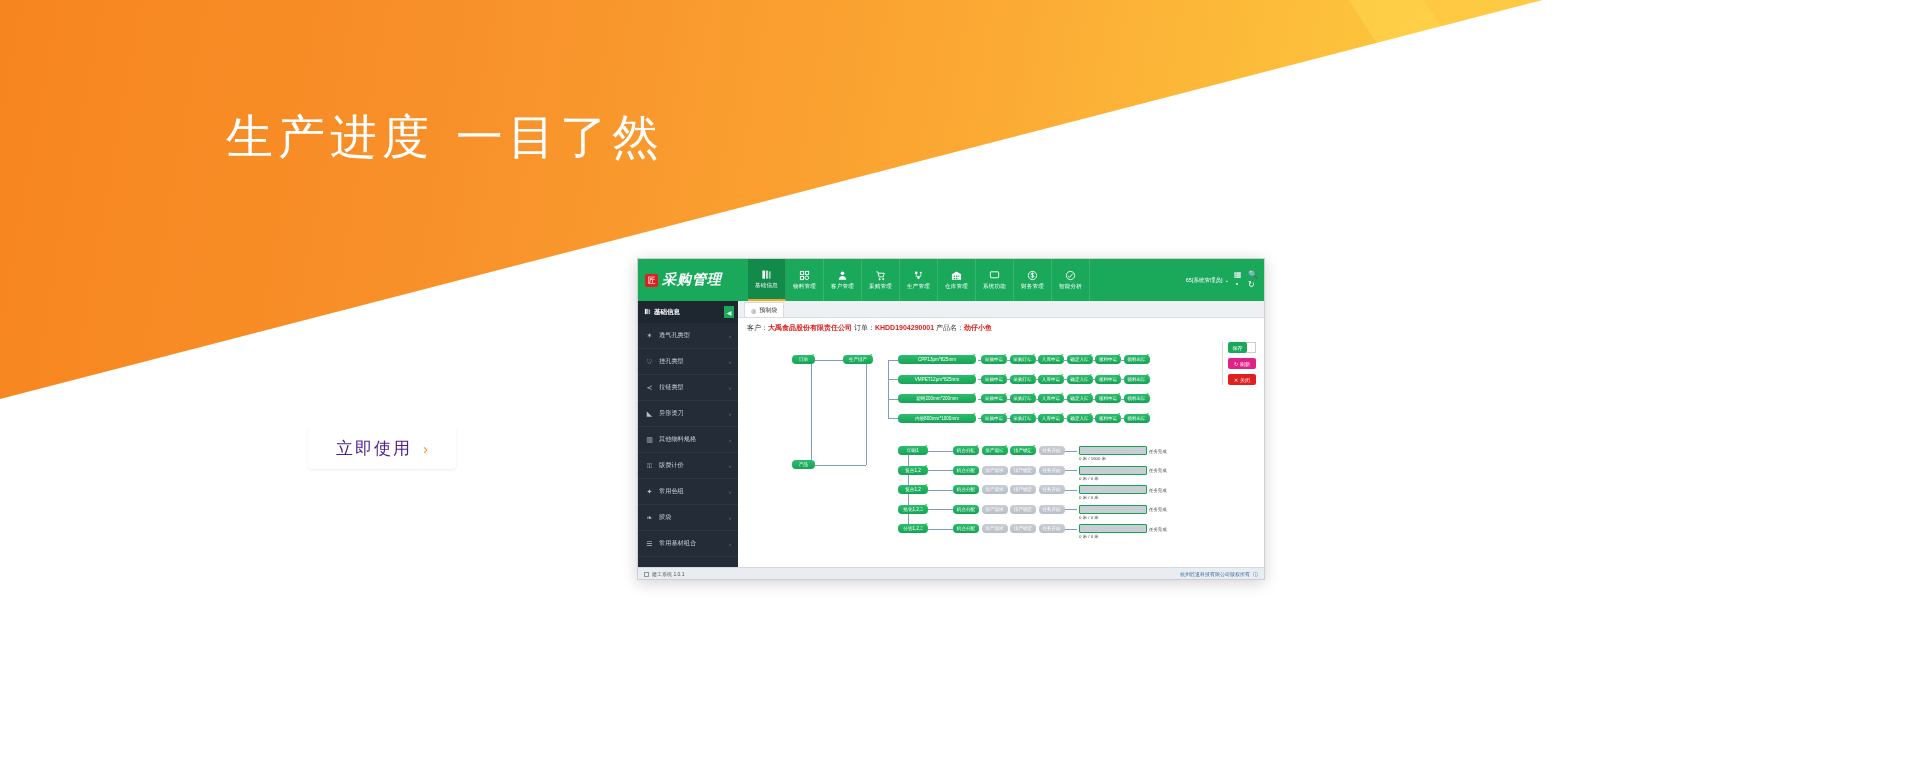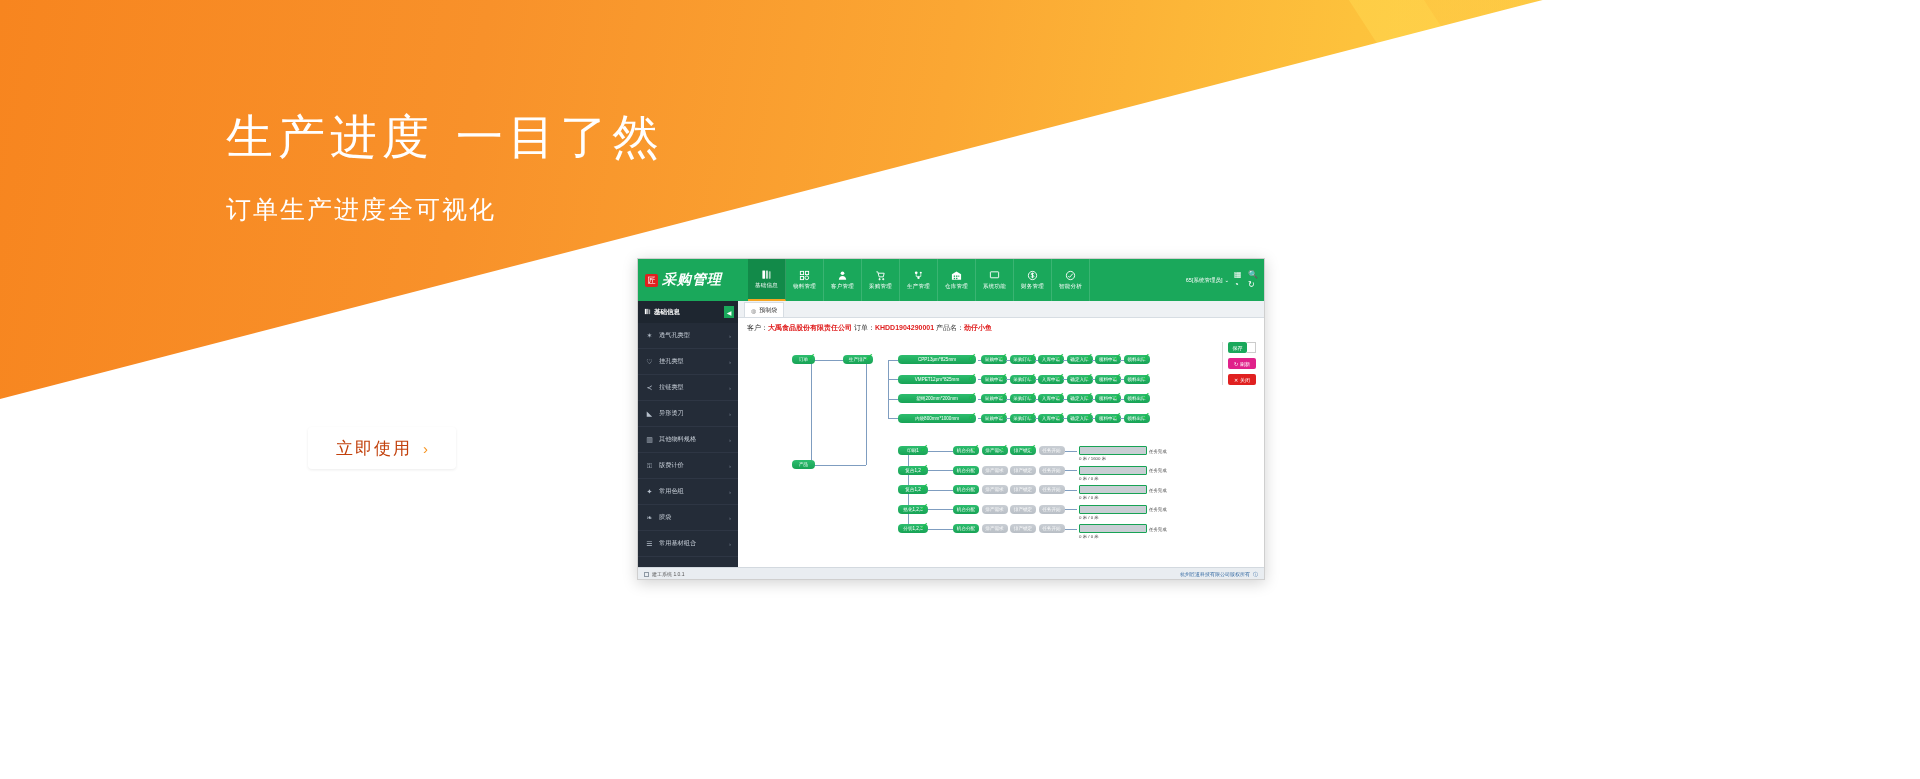--- a/index.html
+++ b/index.html
@@ -65,21 +65,21 @@
   .cta {
     position:absolute; left:308px; top:427px;
     width:148px; height:42px;
     background:#ffffff;
     border-radius:4px;
     display:flex; align-items:center; justify-content:center;
     gap:11px;
     cursor:pointer;
     box-shadow:0 1px 3px rgba(0,0,0,.08);
   }
-  .cta-label { color:#c2410c; font-size:17px; letter-spacing:2px; }
+  .cta-label { color:#4c1d95; font-size:17px; letter-spacing:2px; }
   .cta-arrow { color:#f7931e; font-size:15px; }
 
   
   .app {
     position:absolute; left:637px; top:258px;
     width:628px; height:322px;
     background:#f2f2f2;
     border:1px solid #cfcfcf;
     box-shadow:0 3px 14px rgba(0,0,0,.18);
     overflow:hidden;
@@ -221,21 +221,20 @@
 
 <div class="hero">
   <div class="hero-diag-light"></div>
   <div class="hero-diag-light2"></div>
   <div class="hero-diag-white"></div>
 
   <div class="copy">
     <div class="headline">
       <span>生产进度</span><span class="gap"></span><span>一目了然</span>
     </div>
-    <div class="subhead">订单生产进度全可视化</div>
   </div>
 
   <div class="cta">
     <span class="cta-label">立即使用</span>
     <span class="cta-arrow">›</span>
   </div>
 
   <div class="app">
 
     <div class="app-top">

